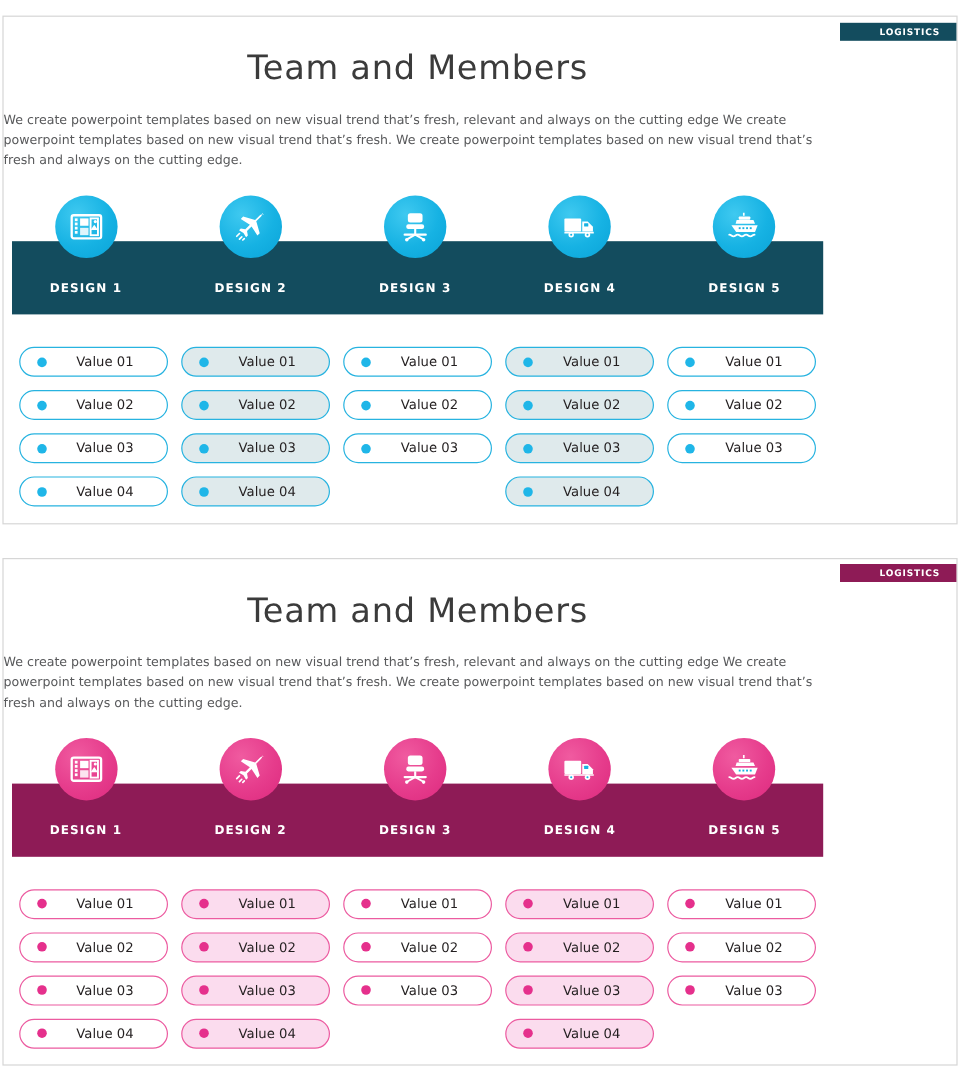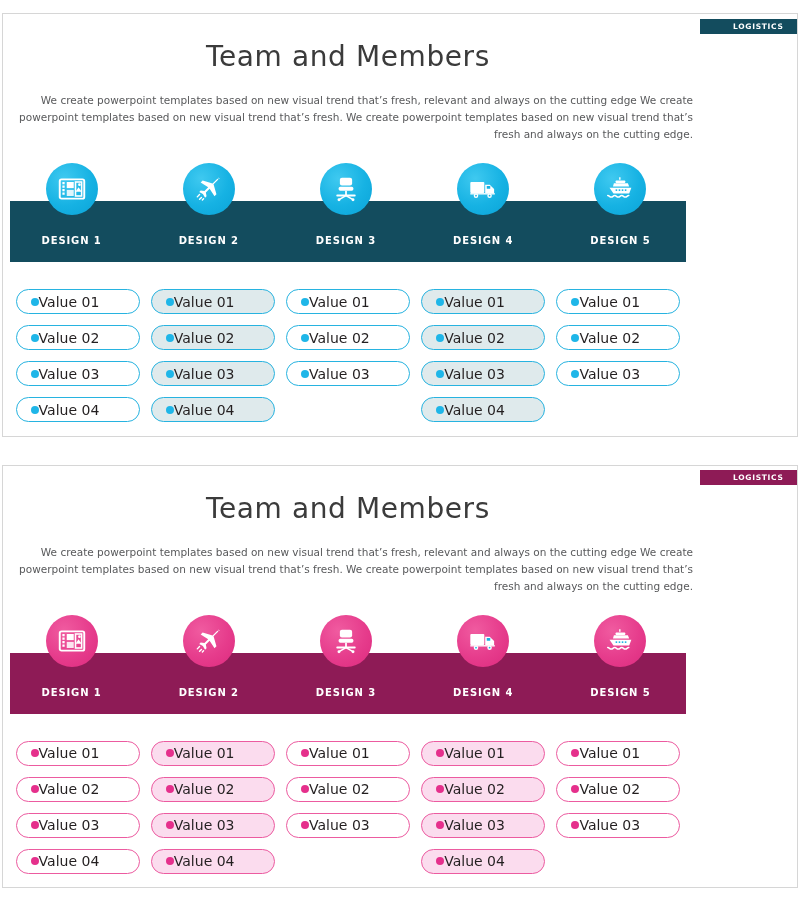--- a/index.html
+++ b/index.html
@@ -46,21 +46,21 @@
     font-weight: 400;
     letter-spacing: 0.6px;
     color: #3b3b3b;
     padding-top: 26px;
     font-family: "DejaVu Sans", sans-serif;
   }
 
   .slide-subtitle {
     width: 690px;
     margin: 19px auto 0 auto;
-    text-align: right;
+    text-align: left;
     font-size: 10.5px;
     line-height: 1.62;
     color: #58595b;
     font-family: "DejaVu Sans", sans-serif;
   }
 
   
   .band-wrap {
     position: relative;
     margin-top: 20px;
@@ -130,22 +130,22 @@
     gap: 11px;
   }
 
   .pill {
     width: 124px;
     height: 25px;
     border-radius: 13px;
     display: flex;
     align-items: center;
     padding-left: 14px;
-    gap: 0;
-    font-size: 14px;
+    gap: 25px;
+    font-size: 11px;
     color: #231f20;
     font-family: "DejaVu Sans", sans-serif;
   }
   .pill .dot {
     width: 8px;
     height: 8px;
     border-radius: 50%;
     flex: 0 0 auto;
   }
 

